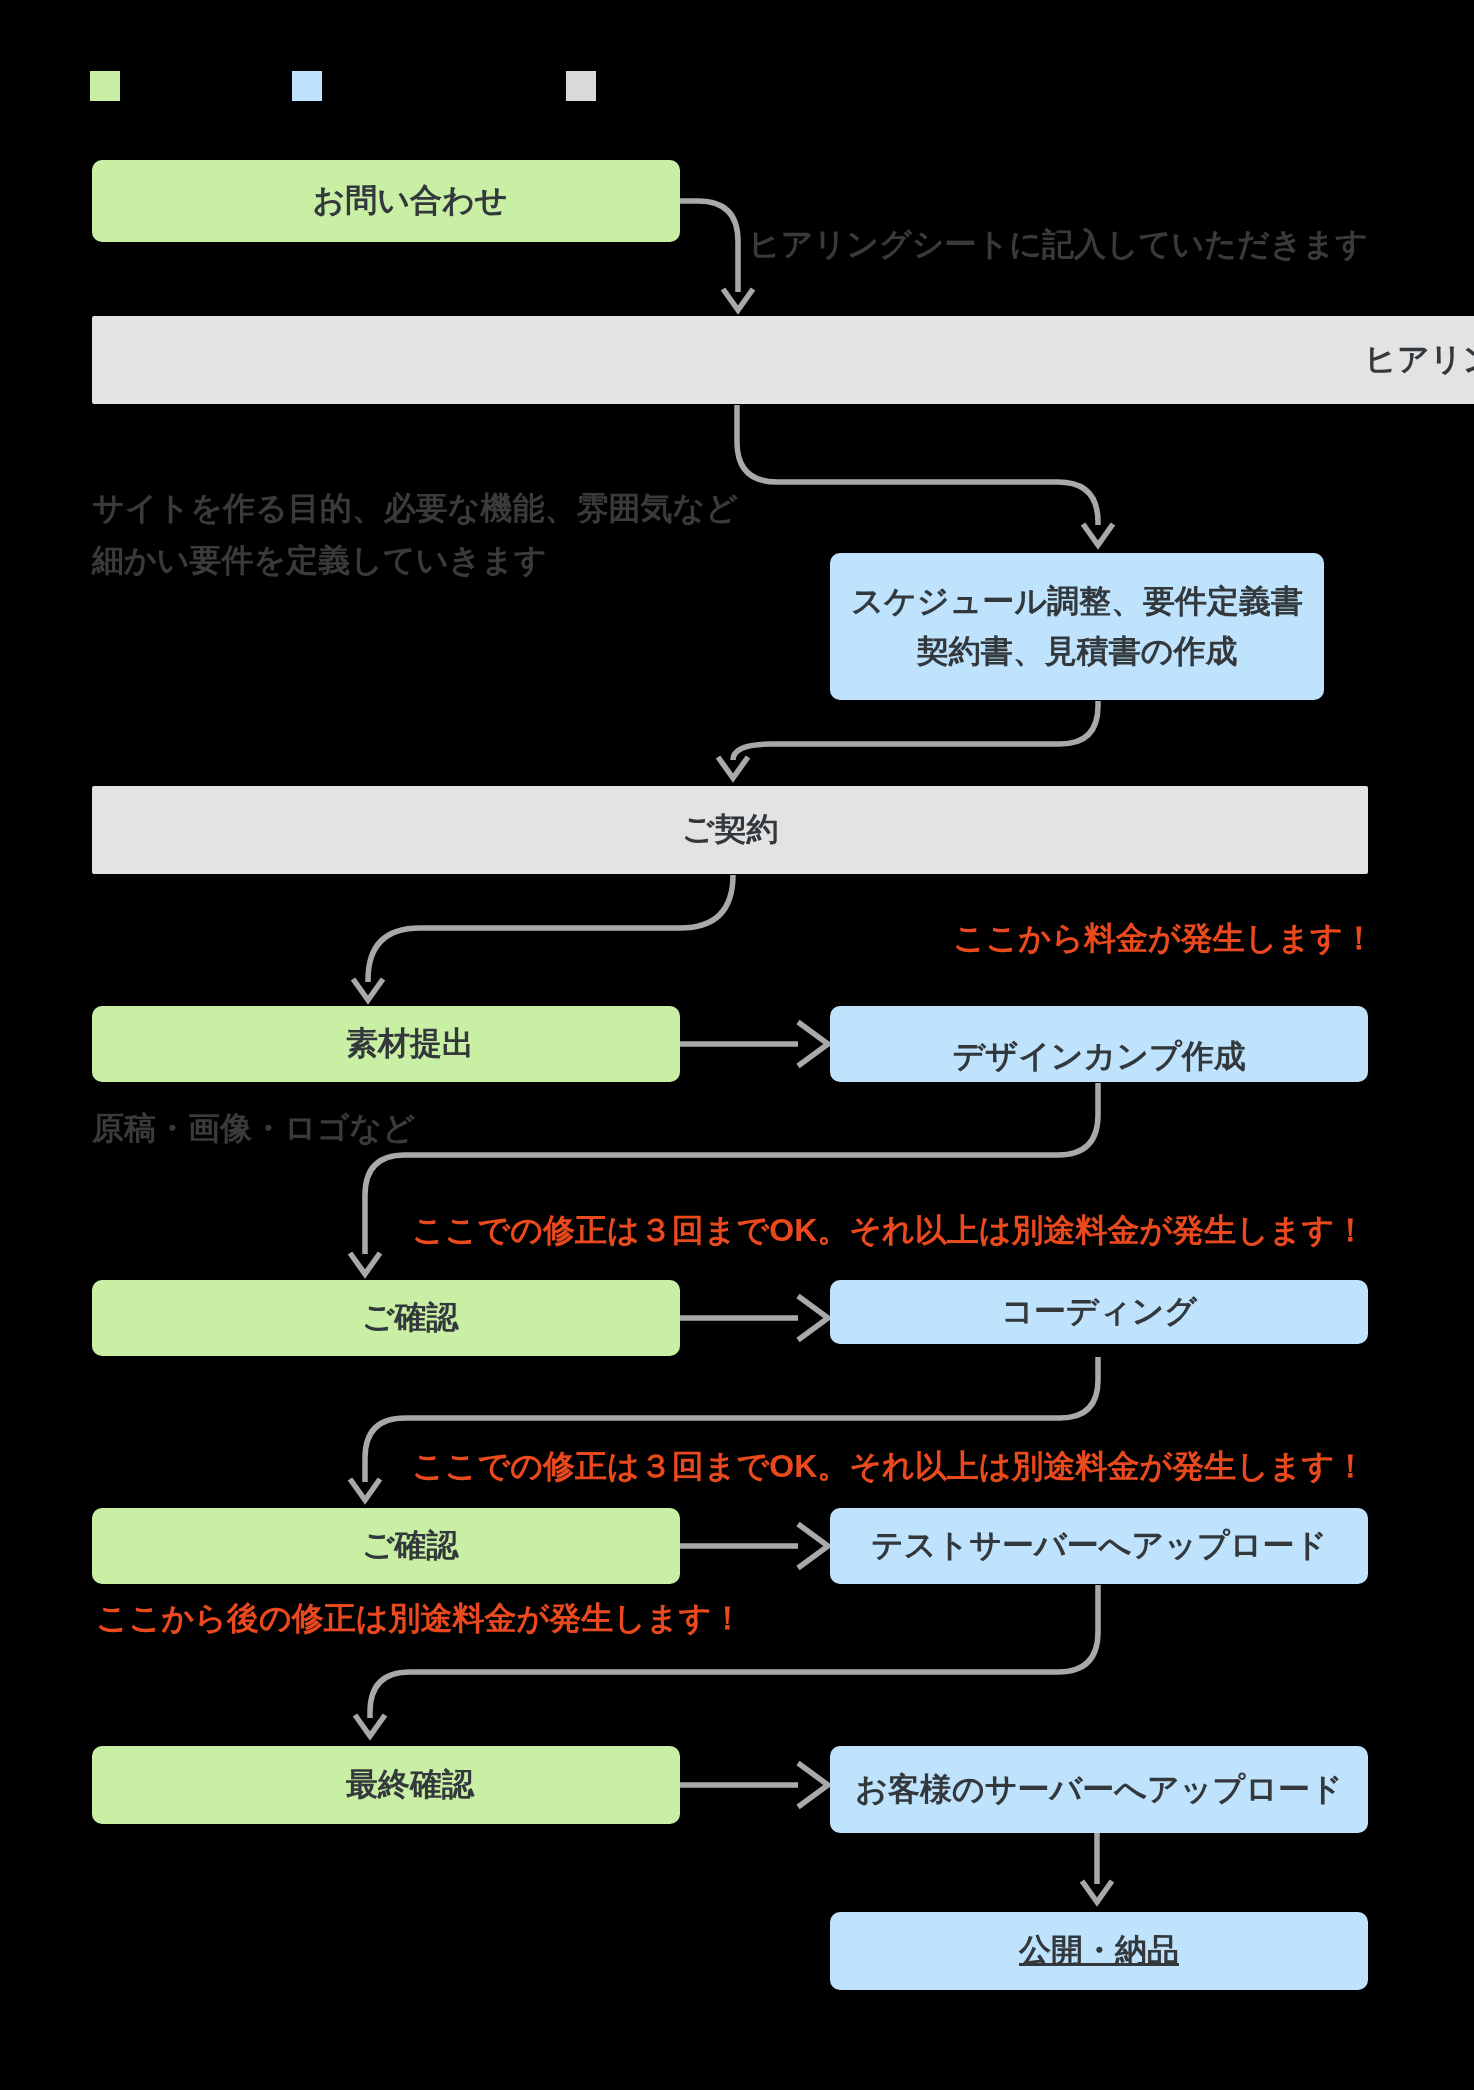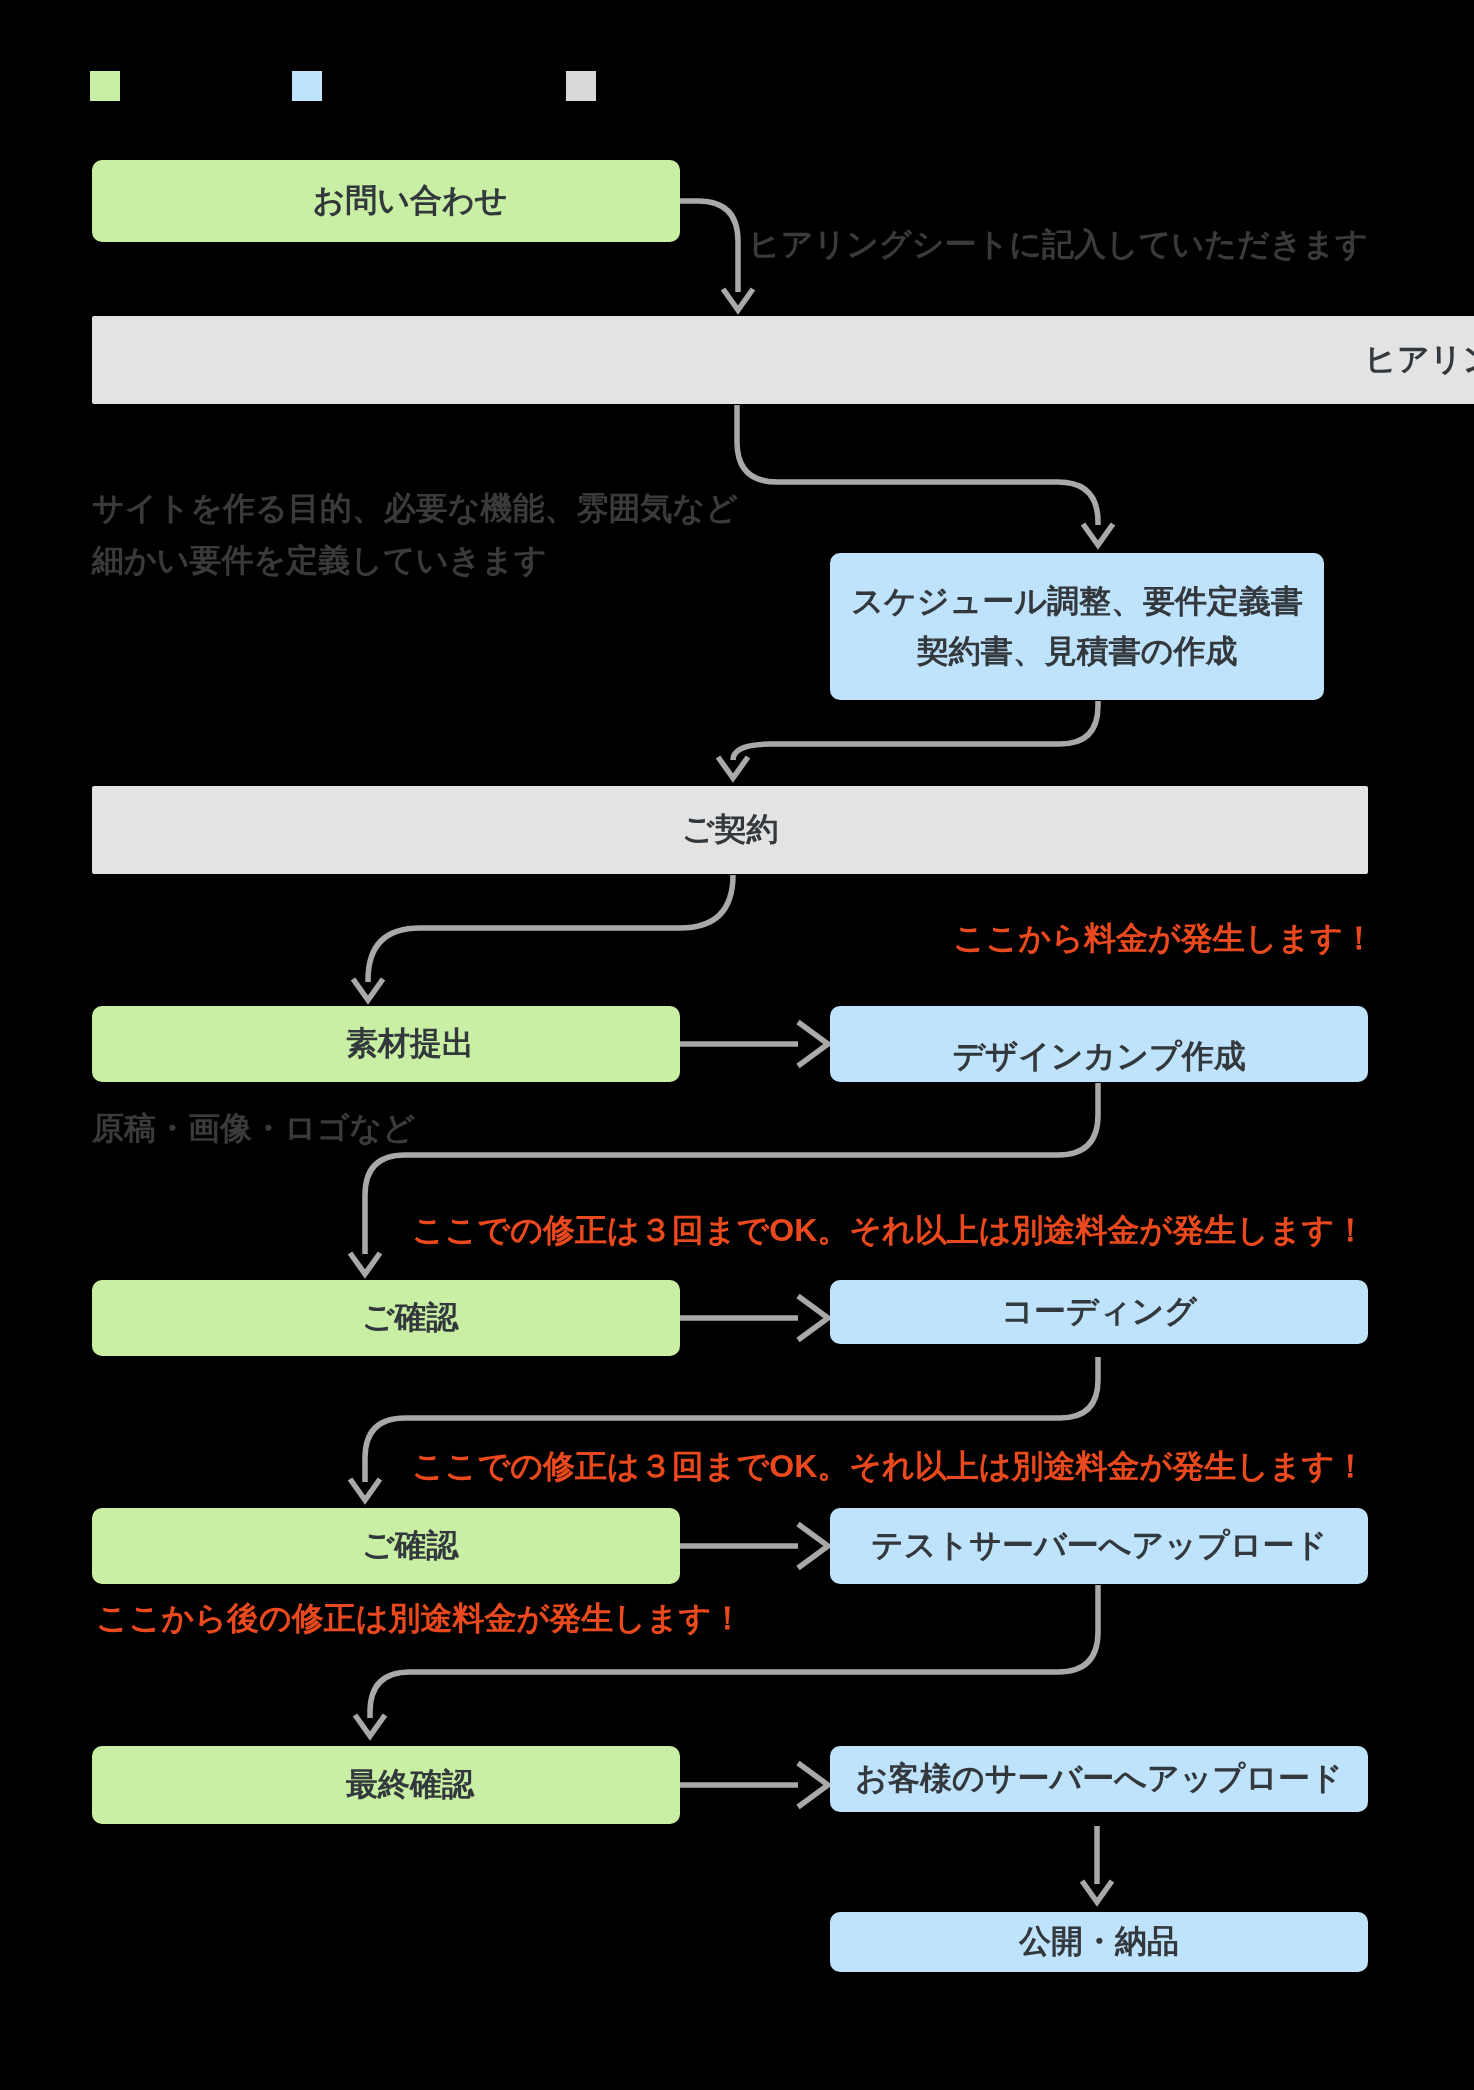--- a/index.html
+++ b/index.html
@@ -93,25 +93,25 @@
   <div class="node green" style="left:92px;top:1508px;width:540px;height:76px;">
     <span>ご確認</span>
   </div>
   <div class="node blue" style="left:830px;top:1508px;width:538px;height:76px;">
     <span>テストサーバーへアップロード</span>
   </div>
 
   <div class="node green" style="left:92px;top:1746px;width:540px;height:78px;">
     <span>最終確認</span>
   </div>
-  <div class="node blue" style="left:830px;top:1746px;width:538px;height:66px;">
+  <div class="node blue" style="left:830px;top:1746px;width:538px;height:87px;">
     <span>お客様のサーバーへアップロード</span>
   </div>
 
-  <div class="node blue" style="left:830px;top:1912px;width:538px;height:60px;">
+  <div class="node blue" style="left:830px;top:1912px;width:538px;height:78px;text-decoration:underline;">
     <span>公開・納品</span>
   </div>
 
   <div class="note gray-note" style="left:748px;top:228px;">ヒアリングシートに記入していただきます</div>
   <div class="note gray-note" style="left:92px;top:492px;">サイトを作る目的、必要な機能、雰囲気など</div>
   <div class="note gray-note" style="left:92px;top:544px;">細かい要件を定義していきます</div>
   <div class="note gray-note" style="left:92px;top:1112px;">原稿・画像・ロゴなど</div>
   <div class="note red-note" style="left:953px;top:922px;">ここから料金が発生します！</div>
   <div class="note red-note" style="left:412px;top:1214px;">ここでの修正は３回までOK。それ以上は別途料金が発生します！</div>
   <div class="note red-note" style="left:412px;top:1450px;">ここでの修正は３回までOK。それ以上は別途料金が発生します！</div>

